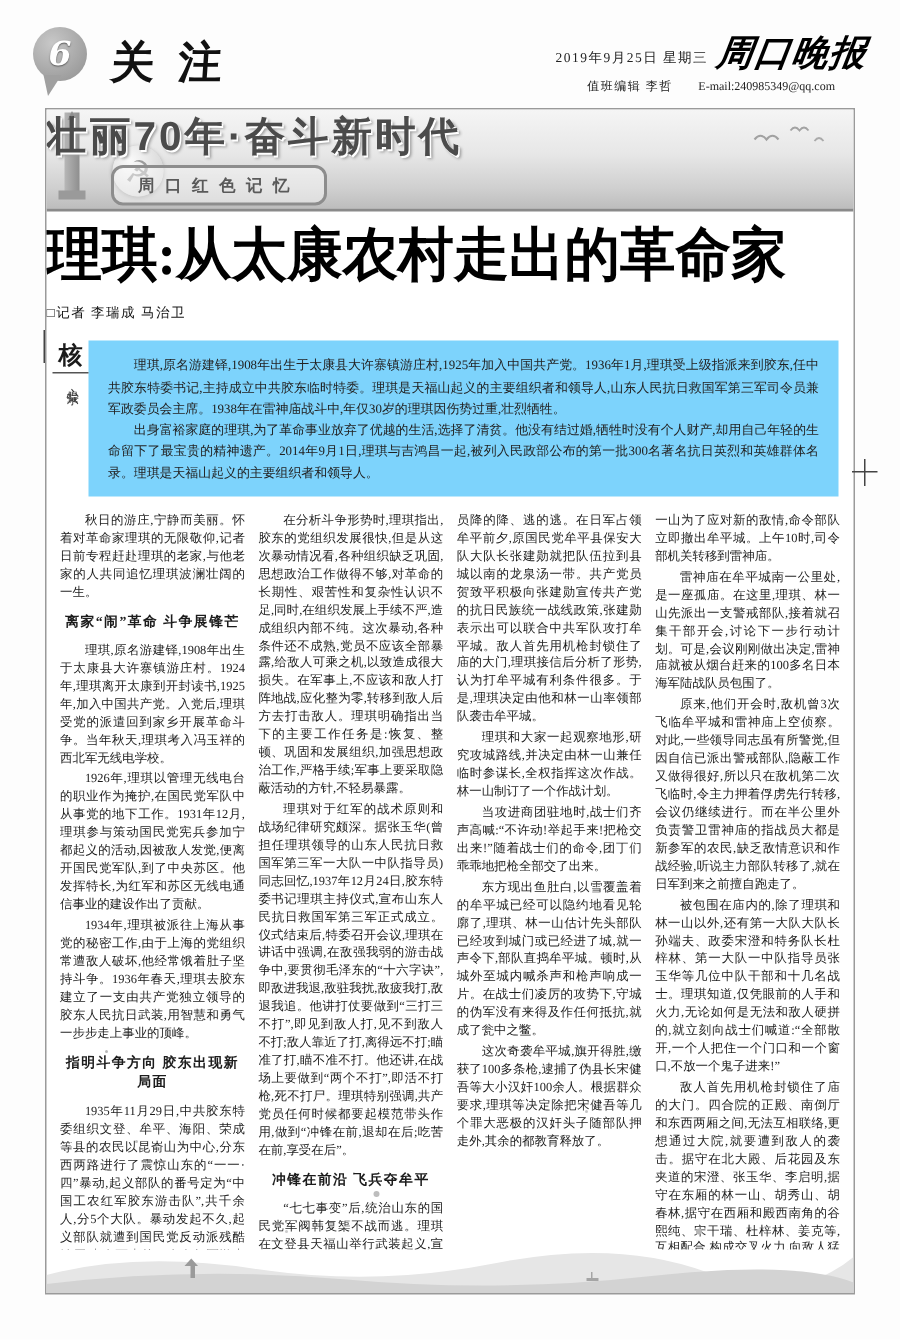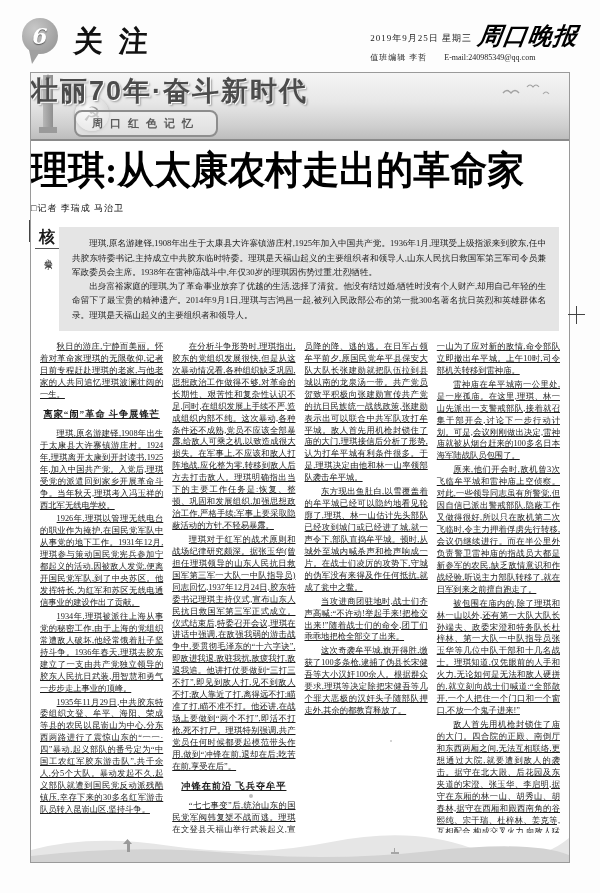--- a/index.html
+++ b/index.html
@@ -22,21 +22,21 @@
   }
   .page-num {
     font-family:"DejaVu Serif",serif; font-style:italic; font-weight:bold;
     font-size:22px; color:#fff; text-shadow:0 1px 1px #555;
   }
   .section-title {
     position:absolute; left:52px; top:6px;
     font-size:29px; font-weight:900; letter-spacing:16px; color:#111;
     transform:skewX(-4deg);
   }
-  .masthead-right { position:absolute; right:0; top:8px; text-align:left; }
+  .masthead-right { position:absolute; right:0; top:8px; text-align:center; }
   .date-row { display:flex; align-items:flex-end; justify-content:flex-end; gap:6px; }
   .date-text { font-size:9px; color:#222; letter-spacing:1px; padding-bottom:3px; }
   .paper-name {
     font-size:24px; font-weight:900; color:#000; line-height:1;
     font-style:italic; transform:skewX(-8deg); letter-spacing:1px;
   }
   .editor-row { font-size:8px; color:#222; margin-top:4px; letter-spacing:1px; }
   .editor-row .email { margin-left:14px; letter-spacing:0; }
 
   
@@ -89,28 +89,28 @@
 
   
   .summary-row { display:flex; margin:12px 10px 0 4px; }
   .summary-label { width:24px; position:relative; flex:none; }
   .label-head { font-size:16px; font-weight:900; display:block; text-align:center; border-bottom:1px solid #555; }
   .label-rest {
     display:block; margin:3px auto 0; writing-mode:vertical-rl; text-orientation:upright;
     font-size:8px; letter-spacing:2px; color:#333;
   }
   .summary-box {
-    flex:1; background:#e5e5e5; padding:9px 13px 9px 13px;
+    flex:1; background:#7dd3fc; padding:9px 13px 9px 13px;
     font-size:8.6px; line-height:1.66; text-align:justify; color:#222;
   }
   .summary-box p { margin:0; text-indent:2em; }
 
   
   .body-columns {
-    display:flex; gap:9px; padding:10px 9px 0 9px; height:492px; overflow:hidden;text-decoration:underline;
+    display:flex; gap:9px; padding:10px 9px 0 9px; height:492px; overflow:hidden;
   }
   .col { flex:1 1 0; min-width:0; font-size:8.3px; line-height:1.44; text-align:justify; color:#1c1c1c; }
   .col p { margin:0 0 2px; text-indent:2em; }
   .col p.noindent { text-indent:0; }
   .col h3 { margin:7px 0 7px; font-size:9.2px; font-weight:900; text-align:center; letter-spacing:1px; }
 
   
   .footer-art { position:absolute; left:0; right:0; bottom:0; height:40px; pointer-events:none; }
 
   
@@ -182,32 +182,34 @@
     </div>
   </div>
 
   <div class="body-columns">
     <div class="col">
         <p>秋日的游庄,宁静而美丽。怀着对革命家理琪的无限敬仰,记者日前专程赶赴理琪的老家,与他老家的人共同追忆理琪波澜壮阔的一生。</p>
         <h3>离家“闹”革命 斗争展锋芒</h3>
         <p>理琪,原名游建铎,1908年出生于太康县大许寨镇游庄村。1924年,理琪离开太康到开封读书,1925年,加入中国共产党。入党后,理琪受党的派遣回到家乡开展革命斗争。当年秋天,理琪考入冯玉祥的西北军无线电学校。</p>
         <p>1926年,理琪以管理无线电台的职业作为掩护,在国民党军队中从事党的地下工作。1931年12月,理琪参与策动国民党宪兵参加宁都起义的活动,因被敌人发觉,便离开国民党军队,到了中央苏区。他发挥特长,为红军和苏区无线电通信事业的建设作出了贡献。</p>
         <p>1934年,理琪被派往上海从事党的秘密工作,由于上海的党组织常遭敌人破坏,他经常饿着肚子坚持斗争。1936年春天,理琪去胶东建立了一支由共产党独立领导的胶东人民抗日武装,用智慧和勇气一步步走上事业的顶峰。</p>
+        <h3>指明斗争方向 胶东出现新局面</h3>
         <p>1935年11月29日,中共胶东特委组织文登、牟平、海阳、荣成等县的农民以昆嵛山为中心,分东西两路进行了震惊山东的“一一·四”暴动,起义部队的番号定为“中国工农红军胶东游击队”,共千余人,分5个大队。暴动发起不久,起义部队就遭到国民党反动派残酷镇压,幸存下来的30多名红军游击队员转入昆嵛山区,坚持斗争。</p>
       </div>
     <div class="col">
         <p>在分析斗争形势时,理琪指出,胶东的党组织发展很快,但是从这次暴动情况看,各种组织缺乏巩固,思想政治工作做得不够,对革命的长期性、艰苦性和复杂性认识不足,同时,在组织发展上手续不严,造成组织内部不纯。这次暴动,各种条件还不成熟,党员不应该全部暴露,给敌人可乘之机,以致造成很大损失。在军事上,不应该和敌人打阵地战,应化整为零,转移到敌人后方去打击敌人。理琪明确指出当下的主要工作任务是:恢复、整顿、巩固和发展组织,加强思想政治工作,严格手续;军事上要采取隐蔽活动的方针,不轻易暴露。</p>
         <p>理琪对于红军的战术原则和战场纪律研究颇深。据张玉华(曾担任理琪领导的山东人民抗日救国军第三军一大队一中队指导员)同志回忆,1937年12月24日,胶东特委书记理琪主持仪式,宣布山东人民抗日救国军第三军正式成立。仪式结束后,特委召开会议,理琪在讲话中强调,在敌强我弱的游击战争中,要贯彻毛泽东的“十六字诀”,即敌进我退,敌驻我扰,敌疲我打,敌退我追。他讲打仗要做到“三打三不打”,即见到敌人打,见不到敌人不打;敌人靠近了打,离得远不打;瞄准了打,瞄不准不打。他还讲,在战场上要做到“两个不打”,即活不打枪,死不打尸。理琪特别强调,共产党员任何时候都要起模范带头作用,做到“冲锋在前,退却在后;吃苦在前,享受在后”。</p>
         <h3>冲锋在前沿 飞兵夺牟平</h3>
         <p>“七七事变”后,统治山东的国民党军阀韩复榘不战而逃。理琪在文登县天福山举行武装起义,宣告山东人民抗日救国军第三军正式成立后,1938年1月,理琪又组织威海起义,将第三军扩大为两个大队,同时成立第三军司令部,理琪任司令员,林一山任政治部主任。</p>
       </div>
     <div class="col">
         <p class="noindent">员降的降、逃的逃。在日军占领牟平前夕,原国民党牟平县保安大队大队长张建勋就把队伍拉到县城以南的龙泉汤一带。共产党员贺致平积极向张建勋宣传共产党的抗日民族统一战线政策,张建勋表示出可以联合中共军队攻打牟平城。敌人首先用机枪封锁住了庙的大门,理琪接信后分析了形势,认为打牟平城有利条件很多。于是,理琪决定由他和林一山率领部队袭击牟平城。</p>
+        <p>理琪和大家一起观察地形,研究攻城路线,并决定由林一山兼任临时参谋长,全权指挥这次作战。林一山制订了一个作战计划。</p>
+        <p>当攻进商团驻地时,战士们齐声高喊:“不许动!举起手来!把枪交出来!”随着战士们的命令,团丁们乖乖地把枪全部交了出来。</p>
         <p>东方现出鱼肚白,以雪覆盖着的牟平城已经可以隐约地看见轮廓了,理琪、林一山估计先头部队已经攻到城门或已经进了城,就一声令下,部队直捣牟平城。顿时,从城外至城内喊杀声和枪声响成一片。在战士们凌厉的攻势下,守城的伪军没有来得及作任何抵抗,就成了瓮中之鳖。</p>
-        <p>当攻进商团驻地时,战士们齐声高喊:“不许动!举起手来!把枪交出来!”随着战士们的命令,团丁们乖乖地把枪全部交了出来。</p>
         <p>这次奇袭牟平城,旗开得胜,缴获了100多条枪,逮捕了伪县长宋健吾等大小汉奸100余人。根据群众要求,理琪等决定除把宋健吾等几个罪大恶极的汉奸头子随部队押走外,其余的都教育释放了。</p>
       </div>
     <div class="col">
         <p class="noindent">一山为了应对新的敌情,命令部队立即撤出牟平城。上午10时,司令部机关转移到雷神庙。</p>
         <p>雷神庙在牟平城南一公里处,是一座孤庙。在这里,理琪、林一山先派出一支警戒部队,接着就召集干部开会,讨论下一步行动计划。可是,会议刚刚做出决定,雷神庙就被从烟台赶来的100多名日本海军陆战队员包围了。</p>
         <p>原来,他们开会时,敌机曾3次飞临牟平城和雷神庙上空侦察。对此,一些领导同志虽有所警觉,但因自信已派出警戒部队,隐蔽工作又做得很好,所以只在敌机第二次飞临时,令主力押着俘虏先行转移,会议仍继续进行。而在半公里外负责警卫雷神庙的指战员大都是新参军的农民,缺乏敌情意识和作战经验,听说主力部队转移了,就在日军到来之前擅自跑走了。</p>
         <p>被包围在庙内的,除了理琪和林一山以外,还有第一大队大队长孙端夫、政委宋澄和特务队长杜梓林、第一大队一中队指导员张玉华等几位中队干部和十几名战士。理琪知道,仅凭眼前的人手和火力,无论如何是无法和敌人硬拼的,就立刻向战士们喊道:“全部散开,一个人把住一个门口和一个窗口,不放一个鬼子进来!”</p>
         <p>敌人首先用机枪封锁住了庙的大门。四合院的正殿、南倒厅和东西两厢之间,无法互相联络,更想通过大院,就要遭到敌人的袭击。据守在北大殿、后花园及东夹道的宋澄、张玉华、李启明,据守在东厢的林一山、胡秀山、胡春林,据守在西厢和殿西南角的谷熙纯、宋干瑞、杜梓林、姜克等,互相配合,构成交叉火力,向敌人猛烈射击。据守在南倒厅的孙端夫、司绍基、田野、戚也民、陈志英、黄在、夏禹、李今辉也把住窗口射击。敌人被打退了,在大门外留下了一具具尸体,他们不敢来抢死尸,也不敢再向前冲,只能远远地向大门胡乱打枪。</p>
       </div>
   </div>

